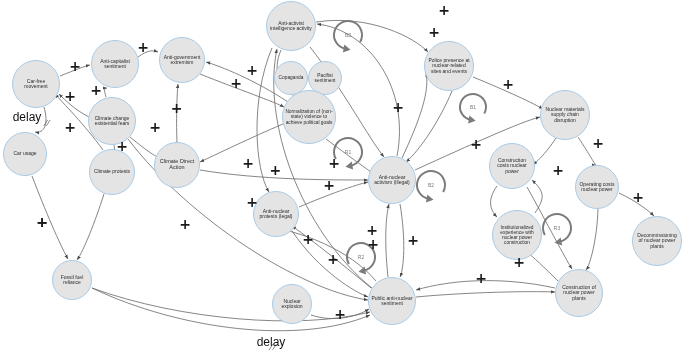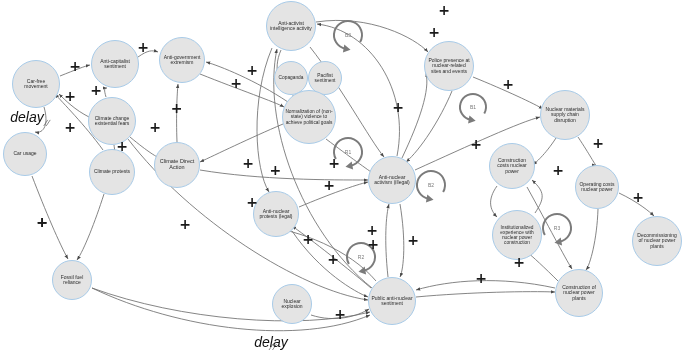--- a/index.html
+++ b/index.html
@@ -9,22 +9,22 @@
   .node{position:absolute;border-radius:50%;background:#e4e4e4;
         border:1.1px solid #a8cbe8;box-sizing:border-box;
         display:flex;align-items:center;justify-content:center;text-align:center;
         color:#2b2b2b;line-height:1.08;padding:2px;z-index:3;}
   .node span{display:block;width:100%;}
   .polarity{position:absolute;z-index:5;color:#1a1a1a;font-weight:700;
             font-family:"DejaVu Sans",sans-serif;line-height:1;
             transform:translate(-50%,-50%);user-select:none;}
   .looplbl{position:absolute;z-index:4;color:#7b7b7b;font-size:5px;
            transform:translate(-50%,-50%);}
-  .delaylbl{position:absolute;z-index:5;color:#111;font-size:14px;
-            transform:translate(-50%,-50%);font-style:italic;}
+  .delaylbl{position:absolute;z-index:5;color:#111;font-size:12px;
+            transform:translate(-50%,-50%);}
 </style>
 </head>
 <body>
 
 <div id="stage">
   <svg id="edges" viewBox="0 0 683 360" xmlns="http://www.w3.org/2000/svg">
     <defs>
       <marker id="ah" markerWidth="6" markerHeight="6" refX="5" refY="3" orient="auto" markerUnits="strokeWidth">
         <path d="M0,1 L5,3 L0,5 z" fill="#4a4a4a"></path>
       </marker>

